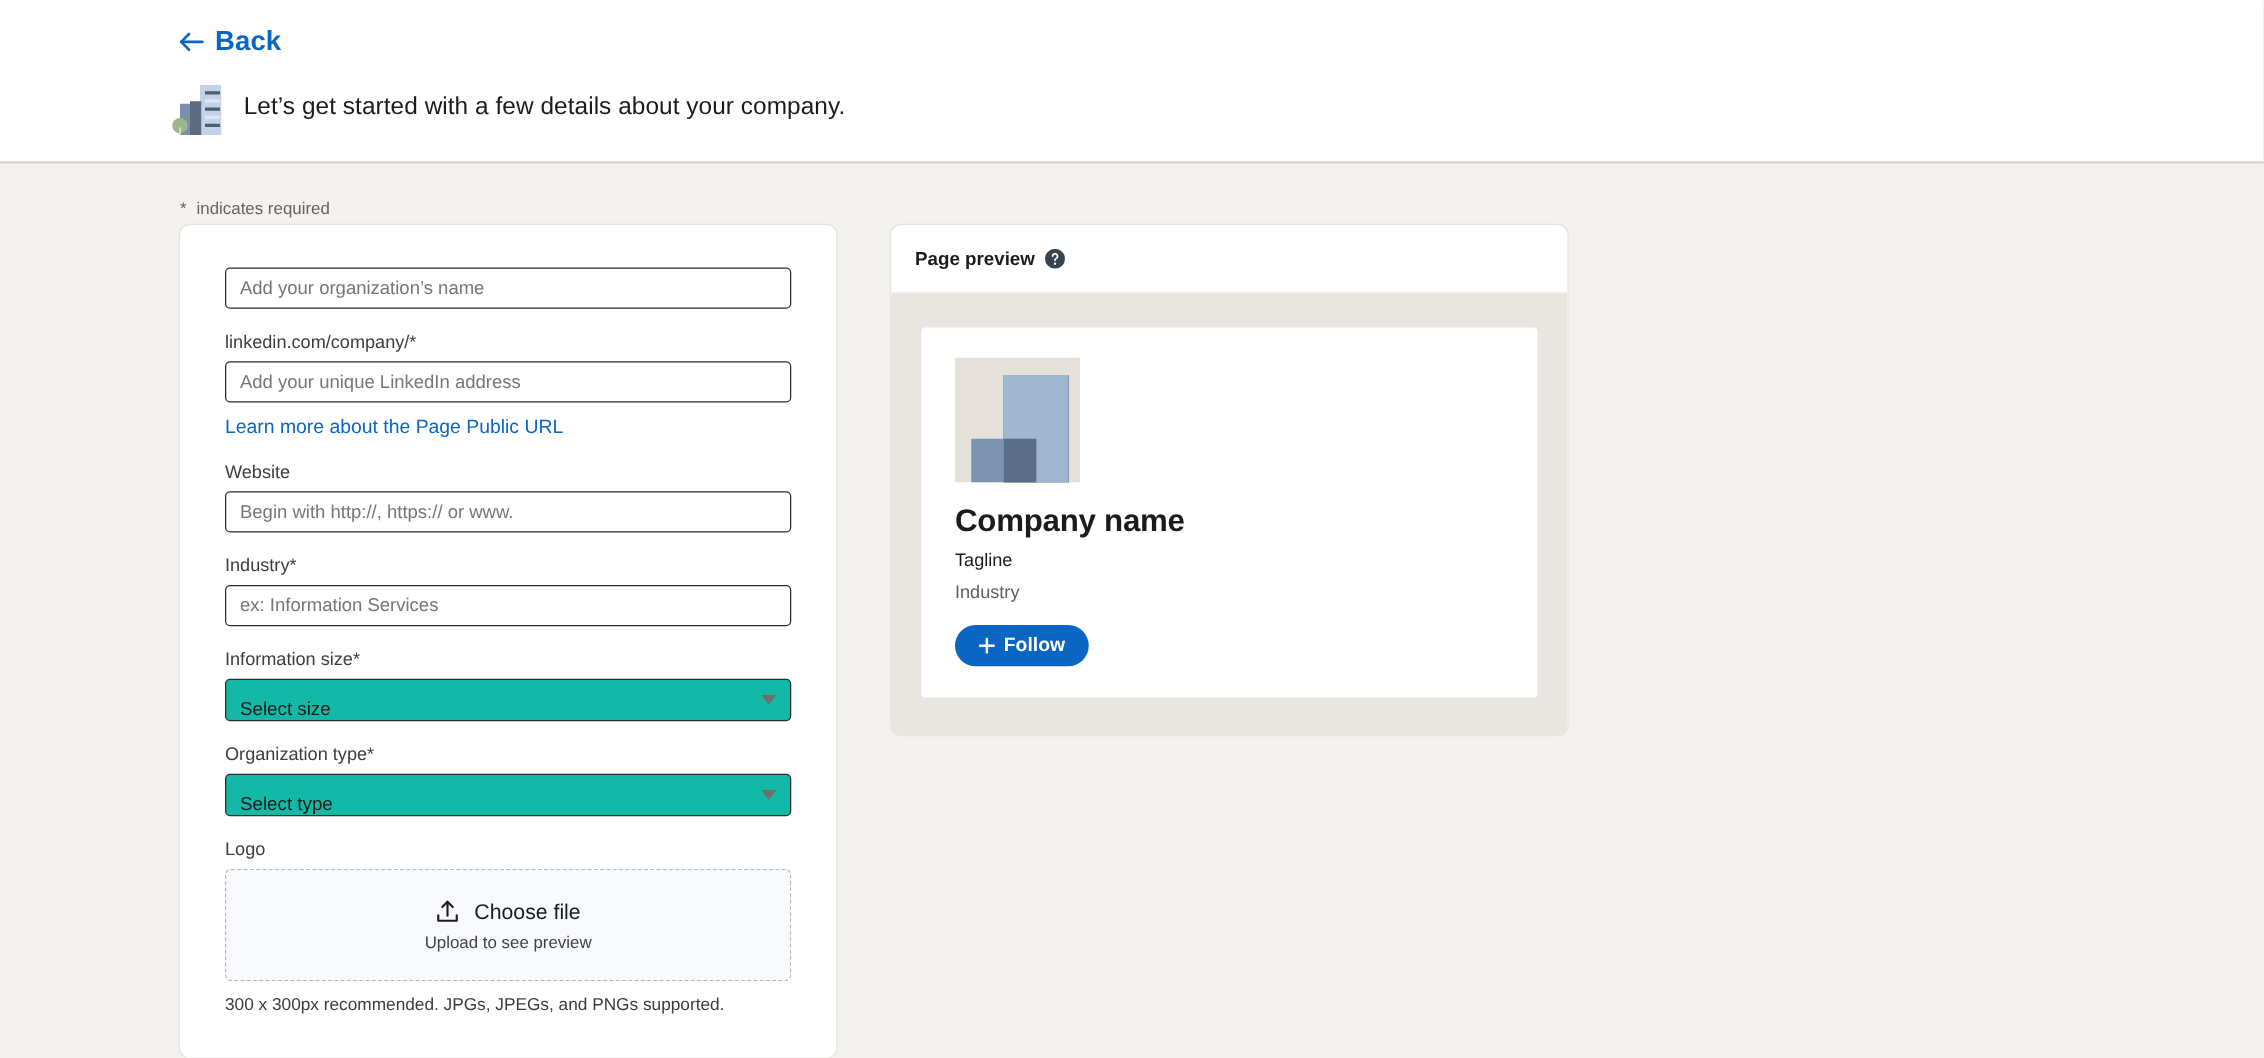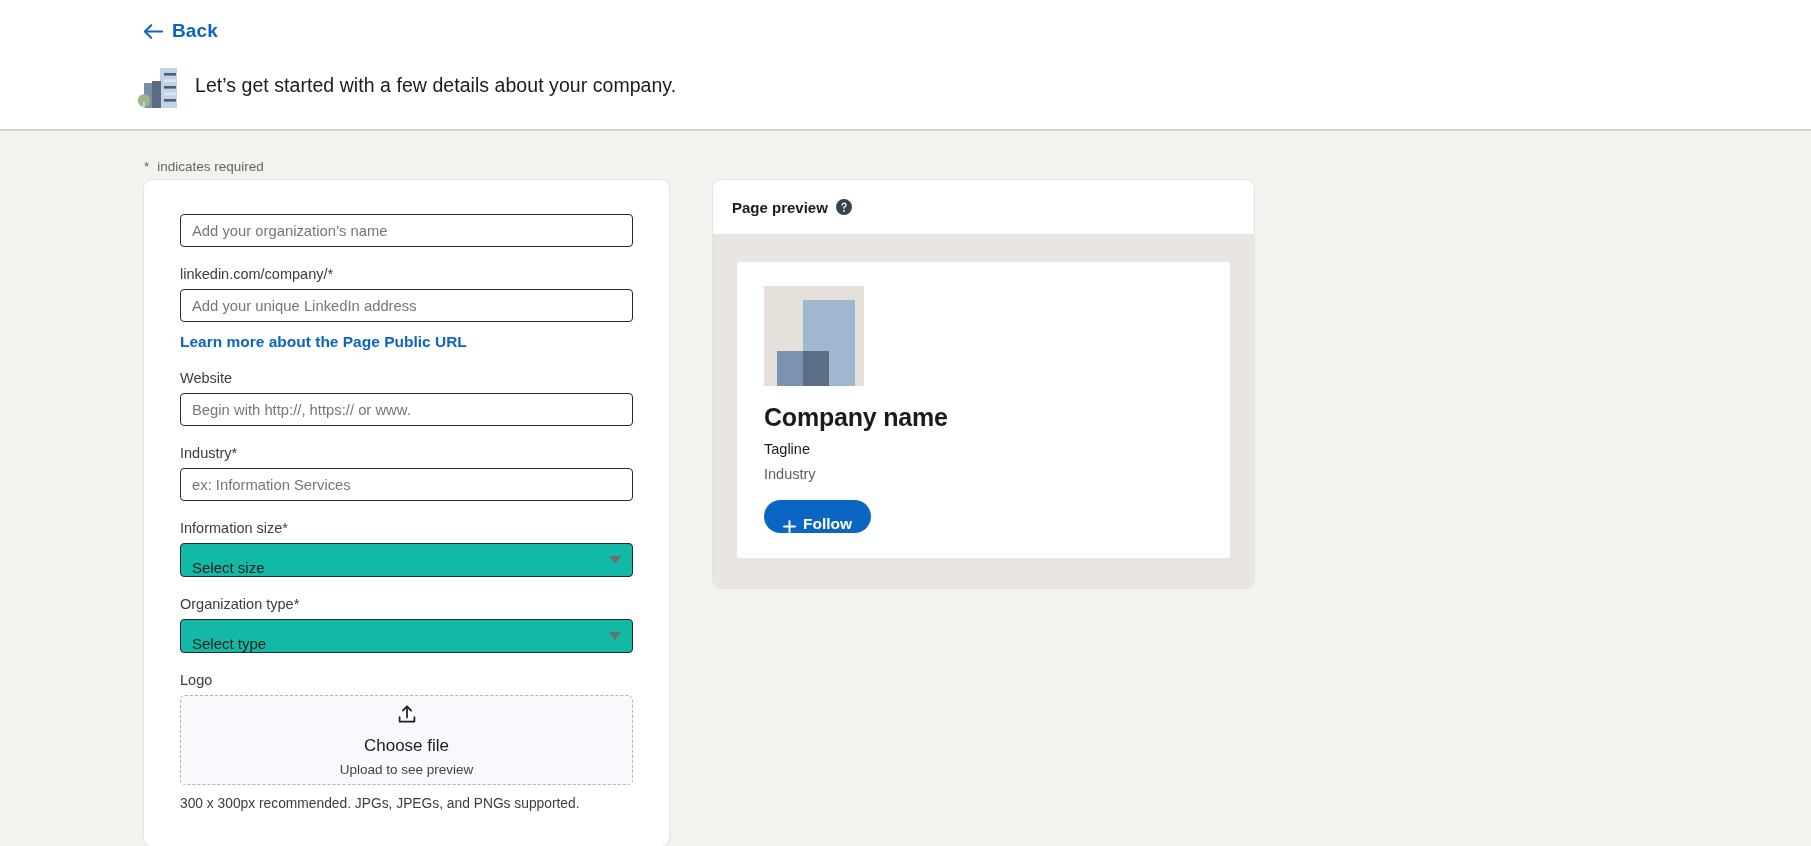--- a/index.html
+++ b/index.html
@@ -20,21 +20,21 @@
     width: 100%;
     border-bottom: 2px solid #d6d4d0;
     box-shadow: 0 1px 2px rgba(0,0,0,0.12);
   }
   .back-link {
     position: absolute;
     left: 143px; top: 20px;
     display: flex; align-items: center;
     gap: 9px;
     color: #0a66c2;
-    font-size: 19px;
+    font-size: 22px;
     font-weight: 700;
     cursor: pointer;
     letter-spacing: 0.1px;
   }
   .back-arrow { display: block; width: 20px; height: 17px; }
   .title-row {
     position: absolute;
     left: 133px; top: 62px;
     display: flex; align-items: center; gap: 16px;
   }
@@ -86,21 +86,21 @@
     background: #ffffff;
     outline: none;
   }
   .text-input::placeholder { color: #767676; }
 
   .learn-link {
     display: inline-block;
     margin-top: 11px;
     color: #0a66c2;
     font-size: 15.5px;
-    font-weight: 700;
+    font-weight: 400;
     cursor: pointer;
   }
 
   .select-wrap { position: relative; width: 100%; }
   .select-box {
     display: flex; align-items: flex-end;
     width: 100%; height: 34px;
     border: 1px solid #2b2b2b;
     border-radius: 4px;
     padding: 0 11px;
@@ -127,21 +127,21 @@
     border-radius: 5px;
     background: #f7f9fc;
     display: flex;
     flex-direction: column;
     align-items: center;
     justify-content: center;
     cursor: pointer;
   }
   .dropzone-main {
     display: flex; align-items: center; gap: 11px;
-    font-size: 17px; color: #1b1b1b; flex-direction: column;
+    font-size: 17px; color: #1b1b1b;
   }
   .upload-icon { display: block; width: 20px; height: 21px; }
   .dropzone-sub {
     margin-top: 6px;
     font-size: 13.5px;
     color: #444240;
   }
   .helper-text {
     margin-top: 11px;
     font-size: 13.8px;
@@ -185,21 +185,21 @@
     font-size: 25px;
     font-weight: 700;
     color: #1b1b1b;
     letter-spacing: -0.2px;
   }
   .preview-tagline { margin-top: 9px; font-size: 14.5px; color: #1b1b1b; }
   .preview-industry { margin-top: 9px; font-size: 14.5px; color: #5e5e5e; }
   .follow-btn {
     margin-top: 18px;
     display: inline-flex;
-    align-items: flex-end;
+    align-items: center;
     gap: 7px;
     height: 33px;
     padding: 0 19px;
     border: none;
     border-radius: 17px;
     background: #0a66c2;
     color: #ffffff;
     font-size: 15.5px;
     font-weight: 700;
     font-family: "Liberation Sans", sans-serif;

